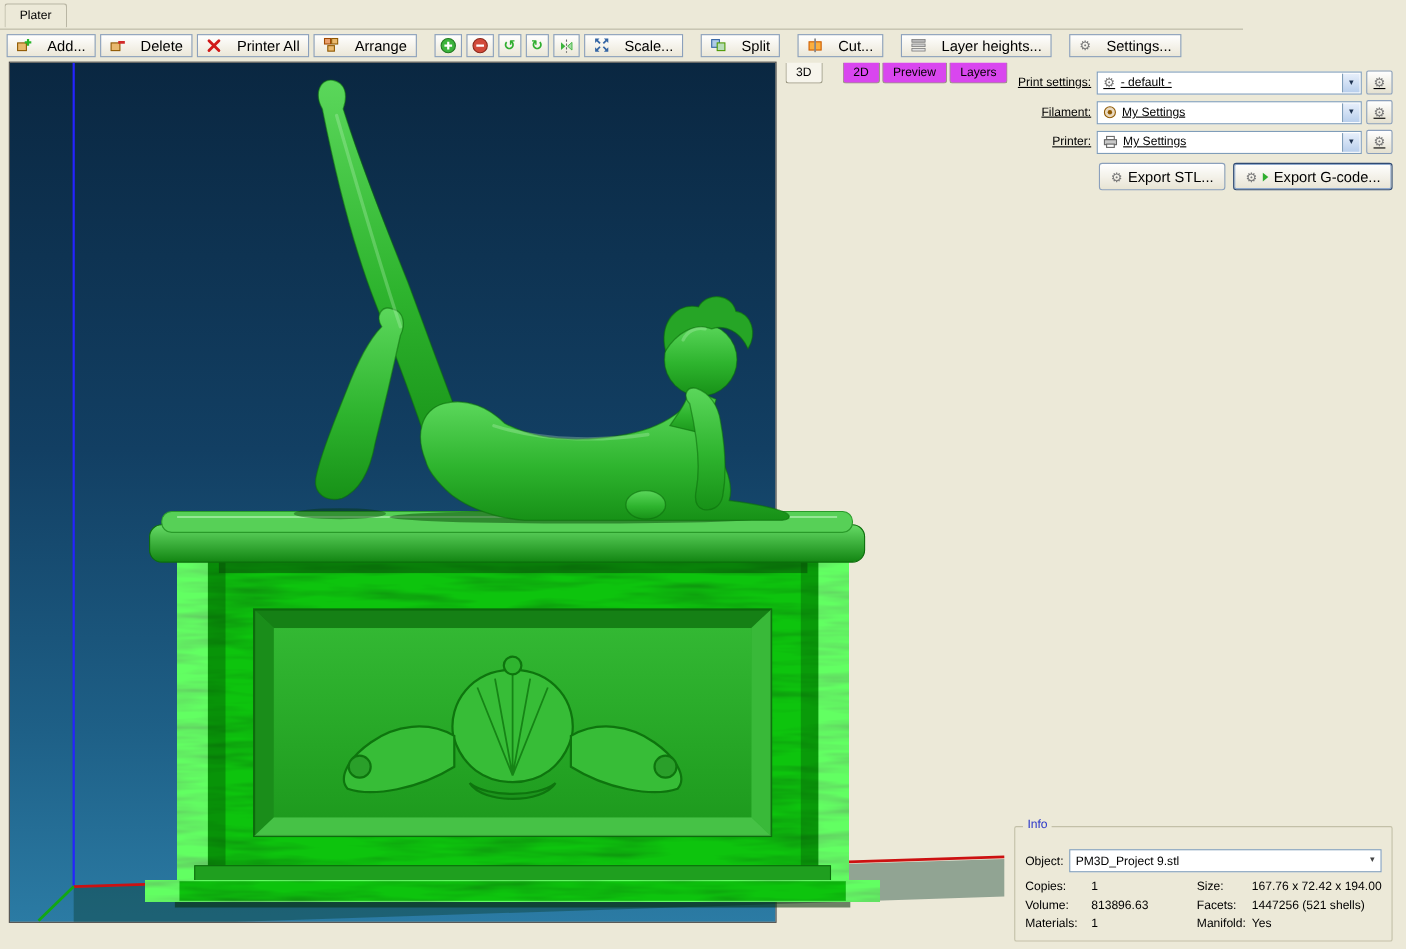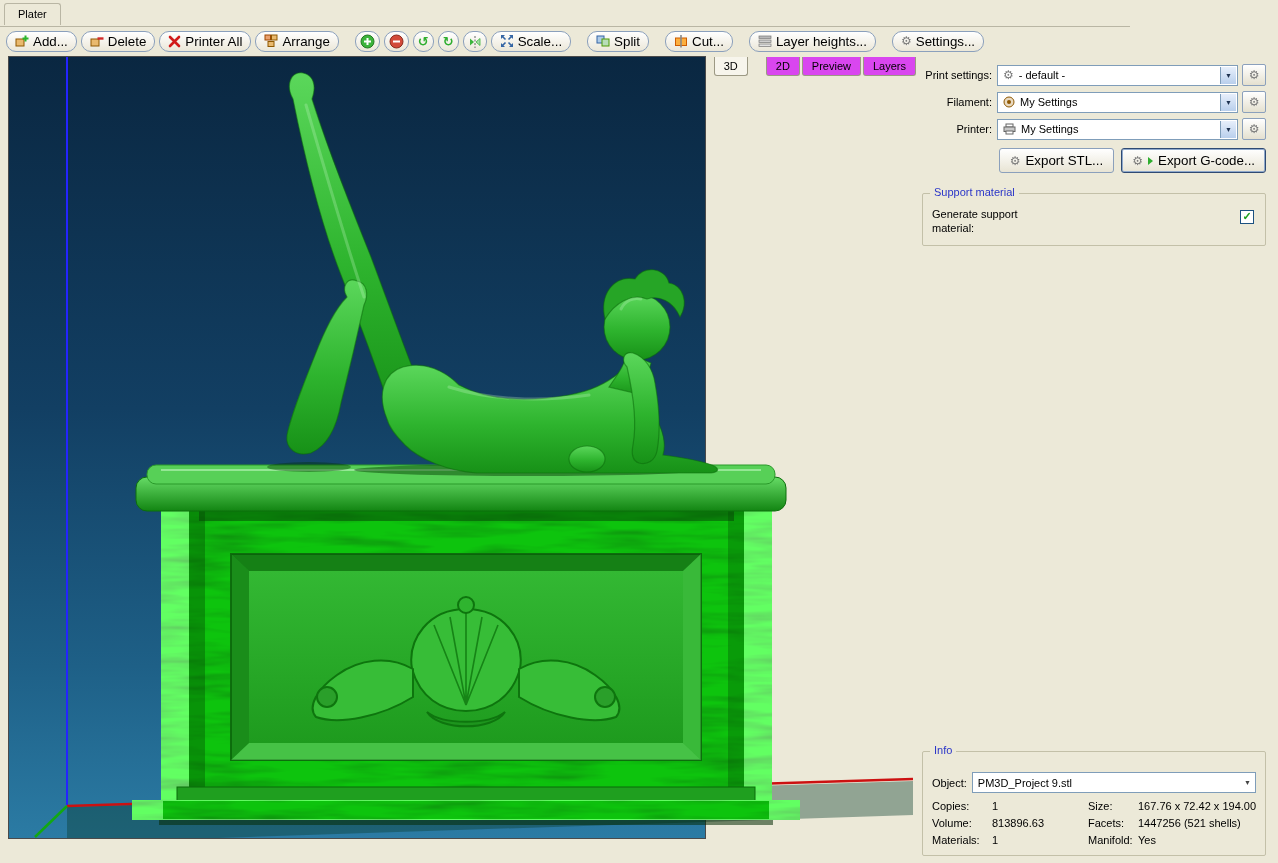--- a/index.html
+++ b/index.html
@@ -16,22 +16,22 @@
   .tabstrip::after { content:""; position:absolute; left:0; right:0; bottom:0; border-bottom:1px solid #b9b6a4; }
   .doc-tab {
     position:relative; z-index:2; display:inline-block; padding:4px 13px 5px;
     background:#ece9d8; border:1px solid #b9b6a4; border-bottom:none;
     border-radius:3px 3px 0 0; margin-bottom:-1px;
   }
 
   
   .toolbar { display:flex; align-items:center; gap:4px; padding:4px 6px; height:29px; }
   .tbtn {
-    display:inline-flex; align-items:center; gap:4px; height:21px; padding:2px 8px 3px;
-    background:linear-gradient(#ffffff,#ebe7d8); border:1px solid #8ba0bc; border-radius:10px;
+    display:inline-flex; align-items:center; gap:14px; height:21px; padding:2px 8px 3px;
+    background:linear-gradient(#ffffff,#ebe7d8); border:1px solid #8ba0bc; border-radius:0;
     white-space:nowrap; cursor:default;
   }
   .tbtn.icon-only { padding:2px 4px; }
   .gap { width:8px; flex:0 0 auto; }
   .glyph { font-family:"DejaVu Sans", sans-serif; line-height:1; }
   .glyph.rot { color:#2fae2f; font-weight:bold; font-size:13px; }
   .glyph.gear { color:#7a7a7a; font-size:12px; }
   .ticon { display:inline-block; }
 
   
@@ -48,21 +48,21 @@
   .bottombar { height:22px; display:flex; gap:2px; padding:1px 0 0 8px; align-items:flex-start; }
   .vtab {
     padding:3px 9px 3px; background:#d946ef; border:1px solid #9c9984; border-top:none;
     border-radius:0 0 3px 3px; cursor:default;
   }
   .vtab.active { background:#f7f5ec; }
   .vtab.first { margin-right:16px; }
 
   
   .sidebar { flex:1; padding:8px 8px 4px 6px; display:flex; flex-direction:column; }
-  .srow { display:flex; align-items:center; margin-bottom:5px; }
+  .srow { display:flex; align-items:center; margin-bottom:5px;text-decoration:underline; }
   .srow > label { width:70px; text-align:right; margin-right:5px; flex:0 0 auto; }
   .combo {
     flex:1; height:21px; background:#fff; border:1px solid #7f9db9;
     display:flex; align-items:center; gap:5px; padding:0 20px 0 5px; position:relative;
   }
   .combo .arrowbtn {
     position:absolute; right:1px; top:1px; bottom:1px; width:16px;
     background:linear-gradient(#e7effb,#b9cfec); border-left:1px solid #7f9db9;
     display:flex; align-items:center; justify-content:center; font-size:7px; color:#1e3250;
   }
@@ -362,29 +362,20 @@
           <span class="glyph gear">⚙</span>
           <span>Export STL...</span>
         </button>
         <button class="export-btn focused">
           <span class="glyph gear">⚙</span>
             <span class="mini-arrow"></span>
           <span>Export G-code...</span>
         </button>
       </div>
 
-      <div class="groupbox">
-        <span class="legend">Support material</span>
-        <div class="support-content">
-          <span class="wraplabel">Generate support material:</span>
-          <div class="checkbox">
-            <span class="check">✓</span>
-          </div>
-        </div>
-      </div>
 
       <div class="spacer"></div>
 
       <div class="groupbox info-box">
         <span class="legend">Info</span>
         <div class="object-row">
           <label>Object:</label>
           <div class="combo">
             <span>PM3D_Project 9.stl</span>
             <span class="arrow-plain">▼</span>

